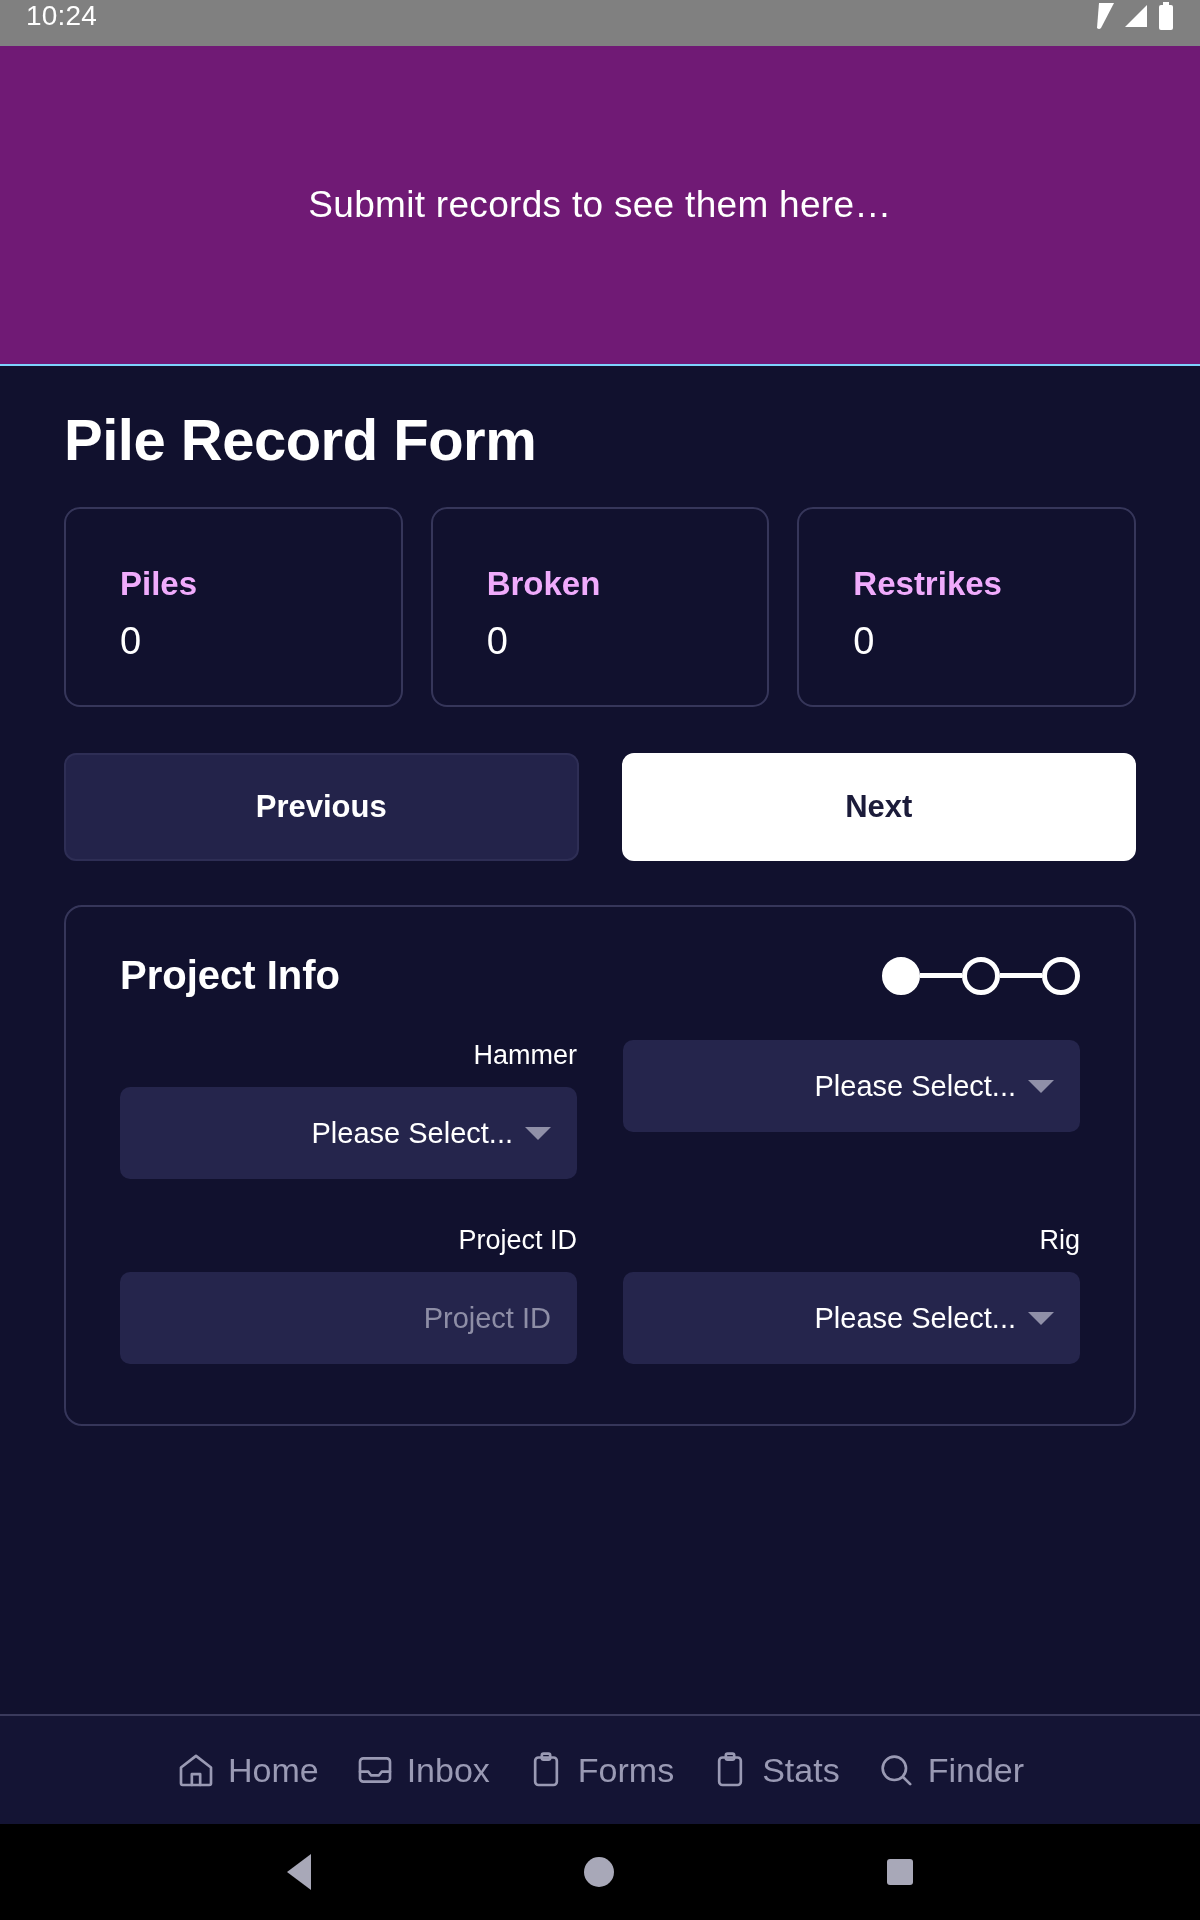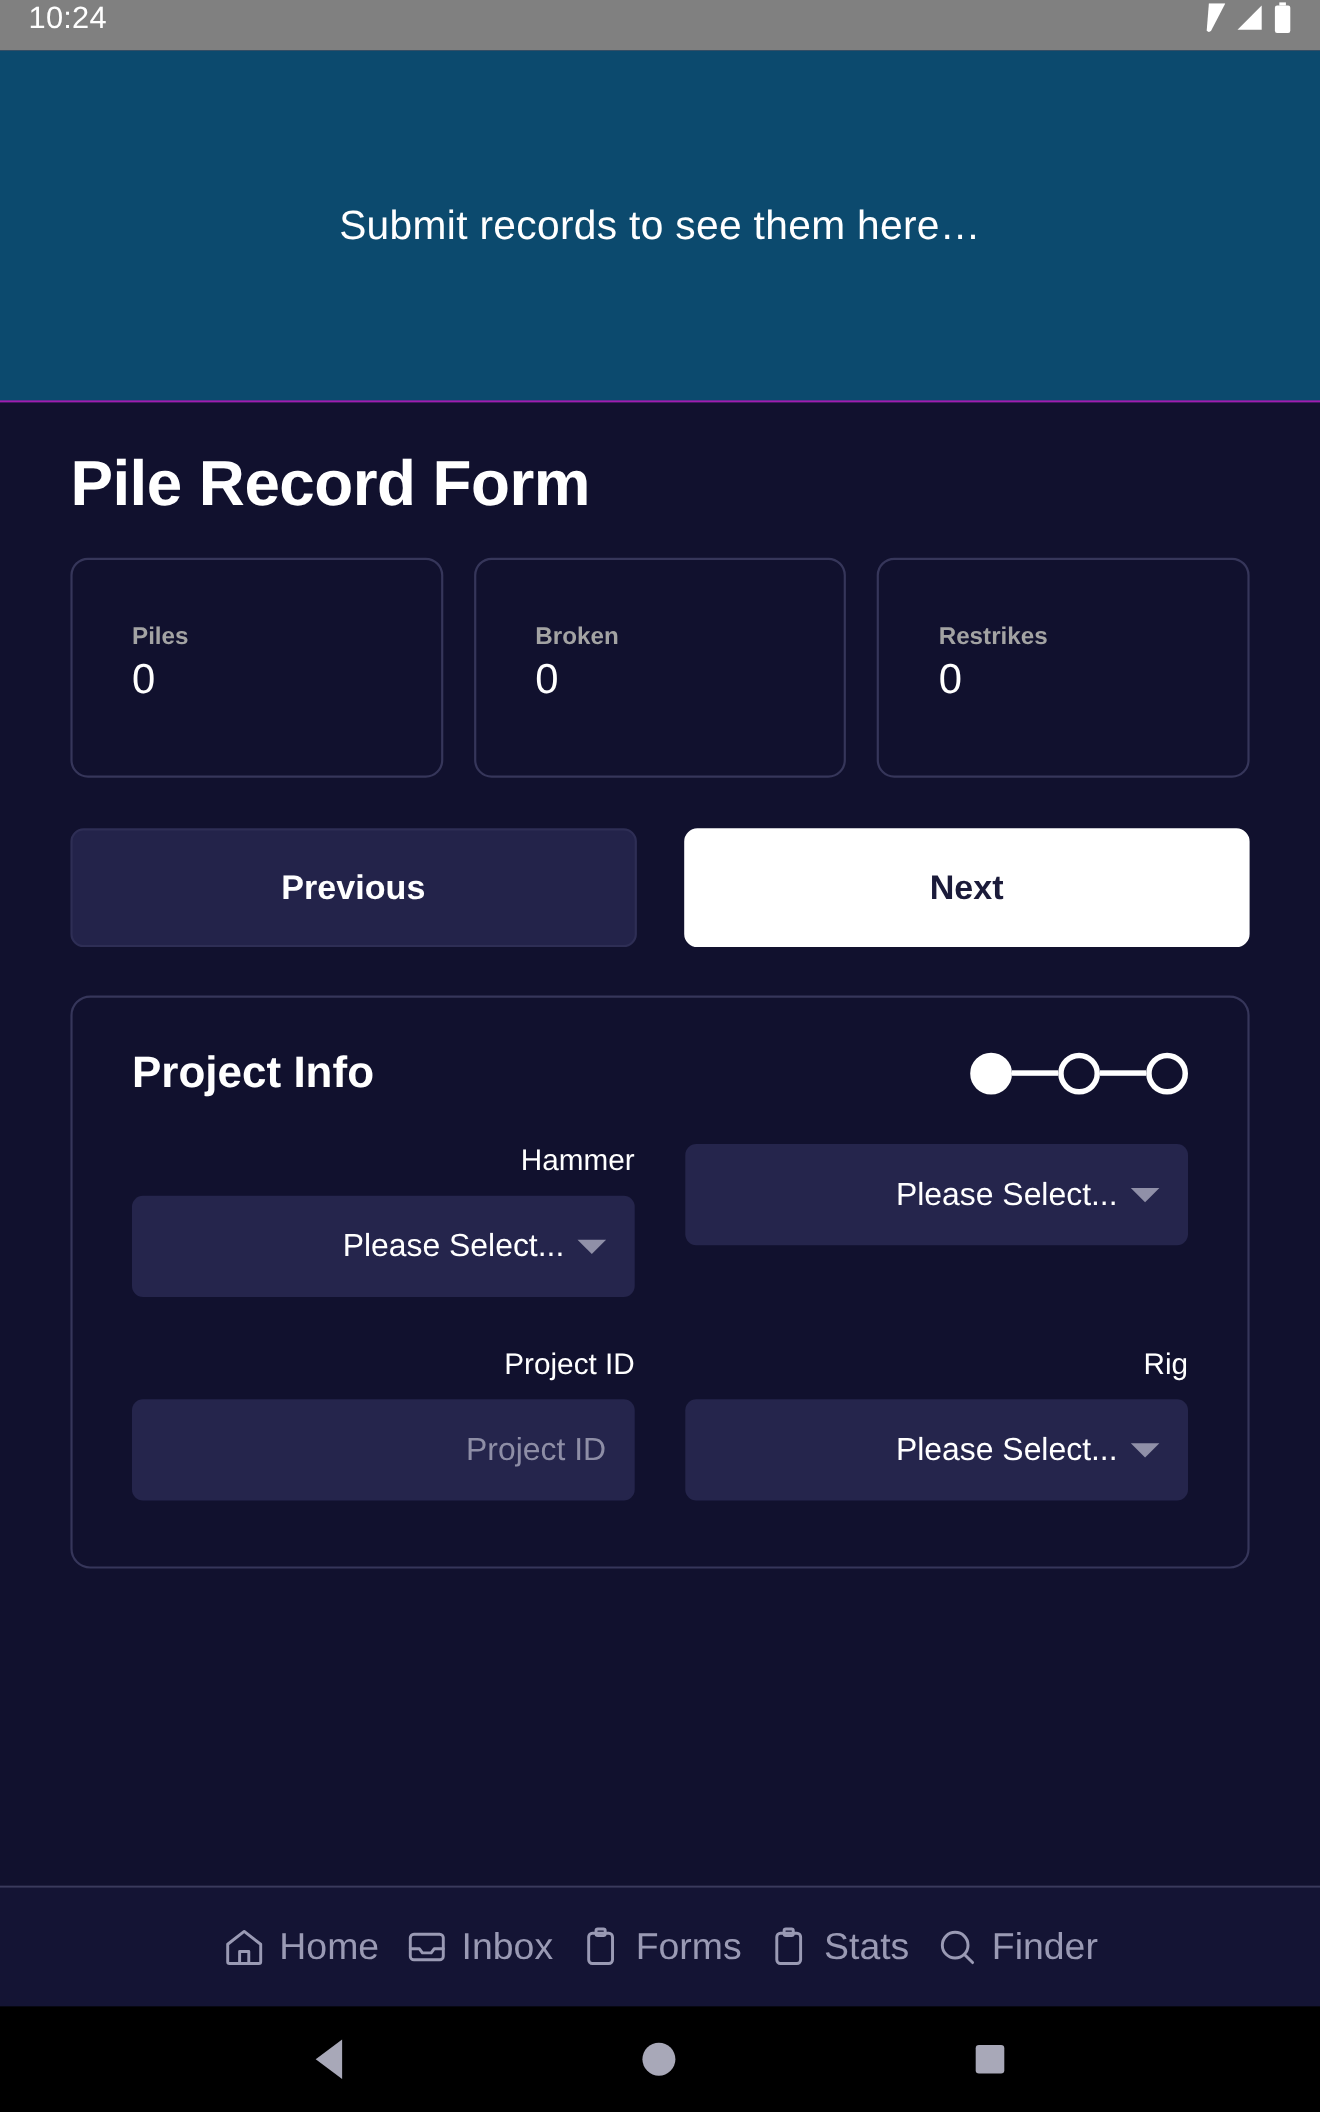--- a/index.html
+++ b/index.html
@@ -41,25 +41,25 @@
     display: flex;
     align-items: center;
     gap: 9px;
   }
   .status-icons svg { display: block; }
 
   
   .records-pane {
     flex: 0 0 auto;
     height: 320px;
-    background: #0c4a6e;
+    background: #701a75;
     display: flex;
     align-items: center;
     justify-content: center;
-    border-bottom: 2px solid #a21caf;
+    border-bottom: 2px solid #7dd3fc;
   }
   .records-empty-text {
     color: #ffffff;
     font-size: 37px;
     font-weight: 400;
     letter-spacing: 0.3px;
   }
 
   
   .form-pane {
@@ -86,24 +86,24 @@
   }
   .stat-card {
     flex: 1 1 0;
     height: 200px;
     border: 2px solid #36365a;
     border-radius: 16px;
     background: transparent;
     padding: 56px 0 0 54px;
   }
   .stat-label {
-    color: #a3a3a3;
-    font-size: 22px;
+    color: #f0abfc;
+    font-size: 33px;
     font-weight: bold;
-    margin-bottom: 6px;
+    margin-bottom: 17px;
   }
   .stat-value {
     color: #ffffff;
     font-size: 38px;
     font-weight: 400;
   }
 
   
   .nav-buttons {
     display: flex;
@@ -212,21 +212,21 @@
 
   
   .app-nav {
     flex: 0 0 auto;
     height: 110px;
     background: #141434;
     border-top: 2px solid #3a3a5c;
     display: flex;
     align-items: center;
     justify-content: center;
-    gap: 23px;
+    gap: 36px;
     padding: 0 30px;
   }
   .nav-item {
     display: flex;
     align-items: center;
     gap: 12px;
     cursor: pointer;
   }
   .nav-item svg { display: block; }
   .nav-label {

